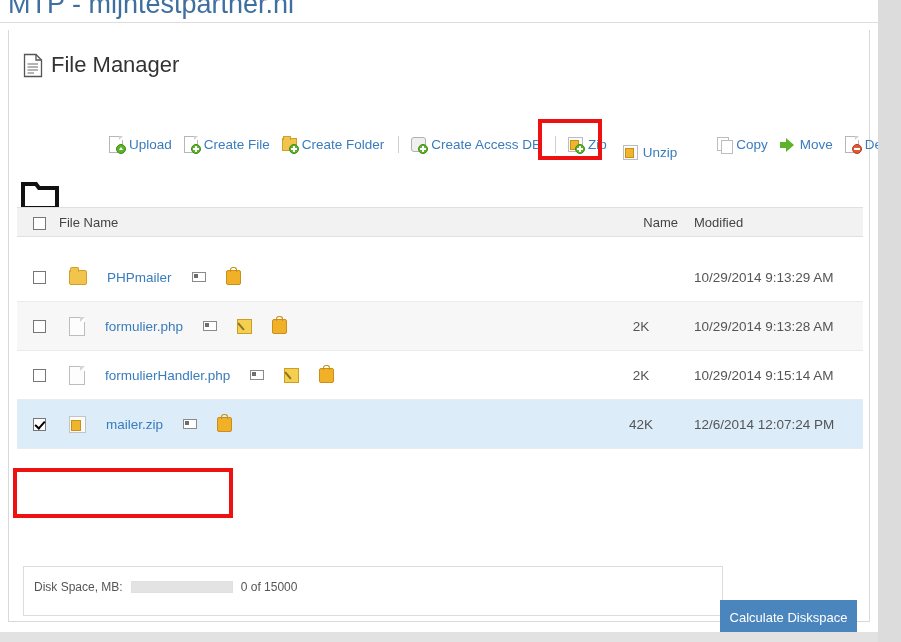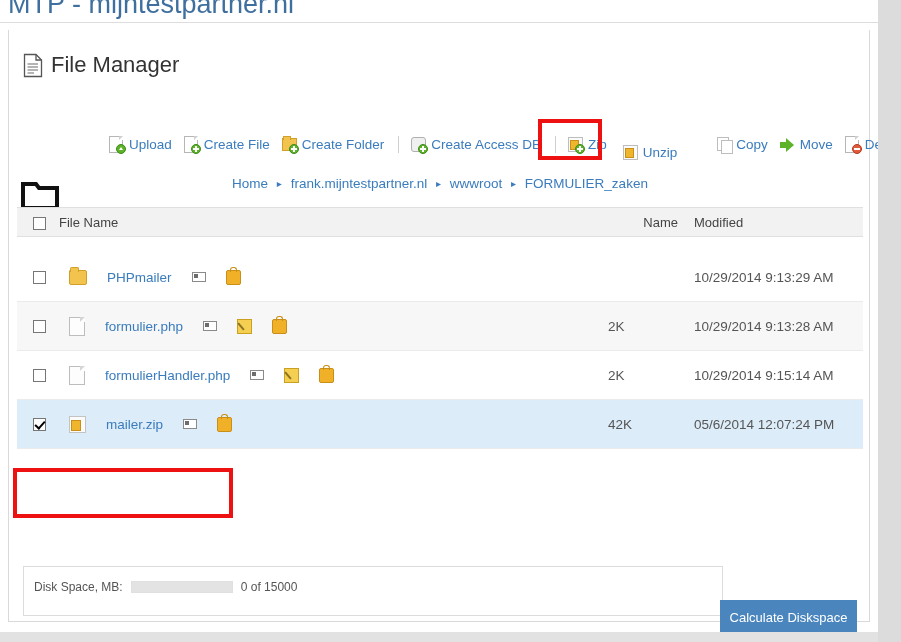--- a/index.html
+++ b/index.html
@@ -97,21 +97,21 @@
     border-bottom:1px solid #e0e0e0;
     font-weight:400;font-size:13px;color:#444;
     text-align:left;height:28px;padding:0;
   }
   .ftable td{
     height:48px;padding:0;font-size:13.5px;color:#555;
     border-bottom:1px solid #ebebeb;
   }
   .col-chk{width:42px;}
   .col-name{width:auto;}
-  .col-size{width:70px;text-align:left;}
+  .col-size{width:70px;text-align:center;}
   .col-mod{width:185px;text-align:left;padding-left:16px !important;}
   tr.alt td{background:#f7f7f7;}
   tr.sel td{background:#ddecf9;}
   tr.spacer td{height:16px;border-bottom:none;background:#fff !important;}
   
   .cb{
     width:13px;height:13px;border:1px solid #767676;background:#fff;
     display:inline-block;position:relative;margin-left:16px;
     box-sizing:border-box;vertical-align:middle;cursor:pointer;
   }
@@ -292,29 +292,20 @@
       </span>
 
     </div>
 
     <div class="folder-up">
       <svg width="42" height="36" viewBox="0 0 42 36">
         <path d="M4 8 H17 L20 12 H38 V32 H4 Z" fill="#ffffff" stroke="#111" stroke-width="4"></path>
       </svg>
     </div>
 
-    <div class="breadcrumb">
-      <a href="#">Home</a>
-      <span class="bc-arrow">▸</span>
-      <a href="#">frank.mijntestpartner.nl</a>
-      <span class="bc-arrow">▸</span>
-      <a href="#">wwwroot</a>
-      <span class="bc-arrow">▸</span>
-      <a href="#">FORMULIER_zaken</a>
-    </div>
 
     <table class="ftable">
       <colgroup>
         <col class="col-chk">
           <col class="col-name">
           <col class="col-size">
           <col class="col-mod">
       </colgroup>
       <thead>
         <tr>
@@ -394,21 +385,21 @@
           </td>
           <td>
             <div class="namecell">
               <span class="ic ic-zip"></span>
               <a href="#">mailer.zip</a>
               <span class="ic ic-rename"></span>
               <span class="ic ic-lock"></span>
             </div>
           </td>
           <td class="col-size" style="padding-right:4px;">42K</td>
-          <td class="col-mod">05/6/2014 12:07:24 PM</td>
+          <td class="col-mod">12/6/2014 12:07:24 PM</td>
         </tr>
       </tbody>
     </table>
 
     <div class="disk-panel">
       <div class="disk-row">
         <span class="disk-text">Disk Space, MB:</span>
         <span class="disk-bar"></span>
         <span class="disk-text">0 of 15000</span>
       </div>

